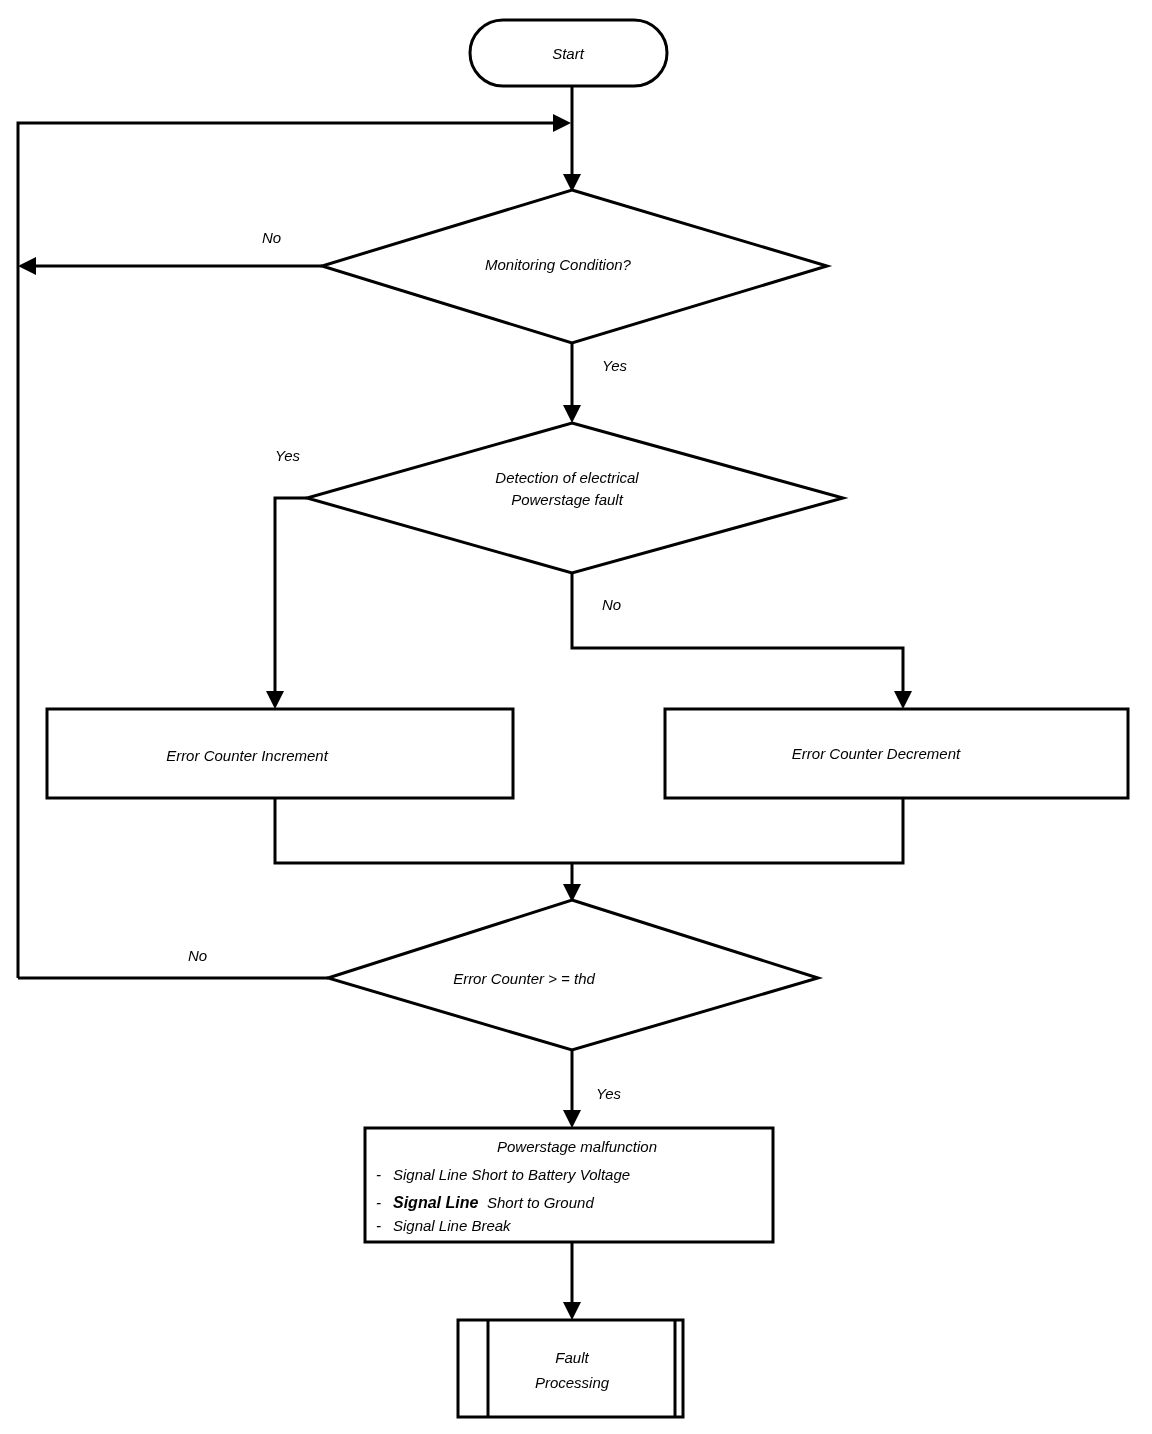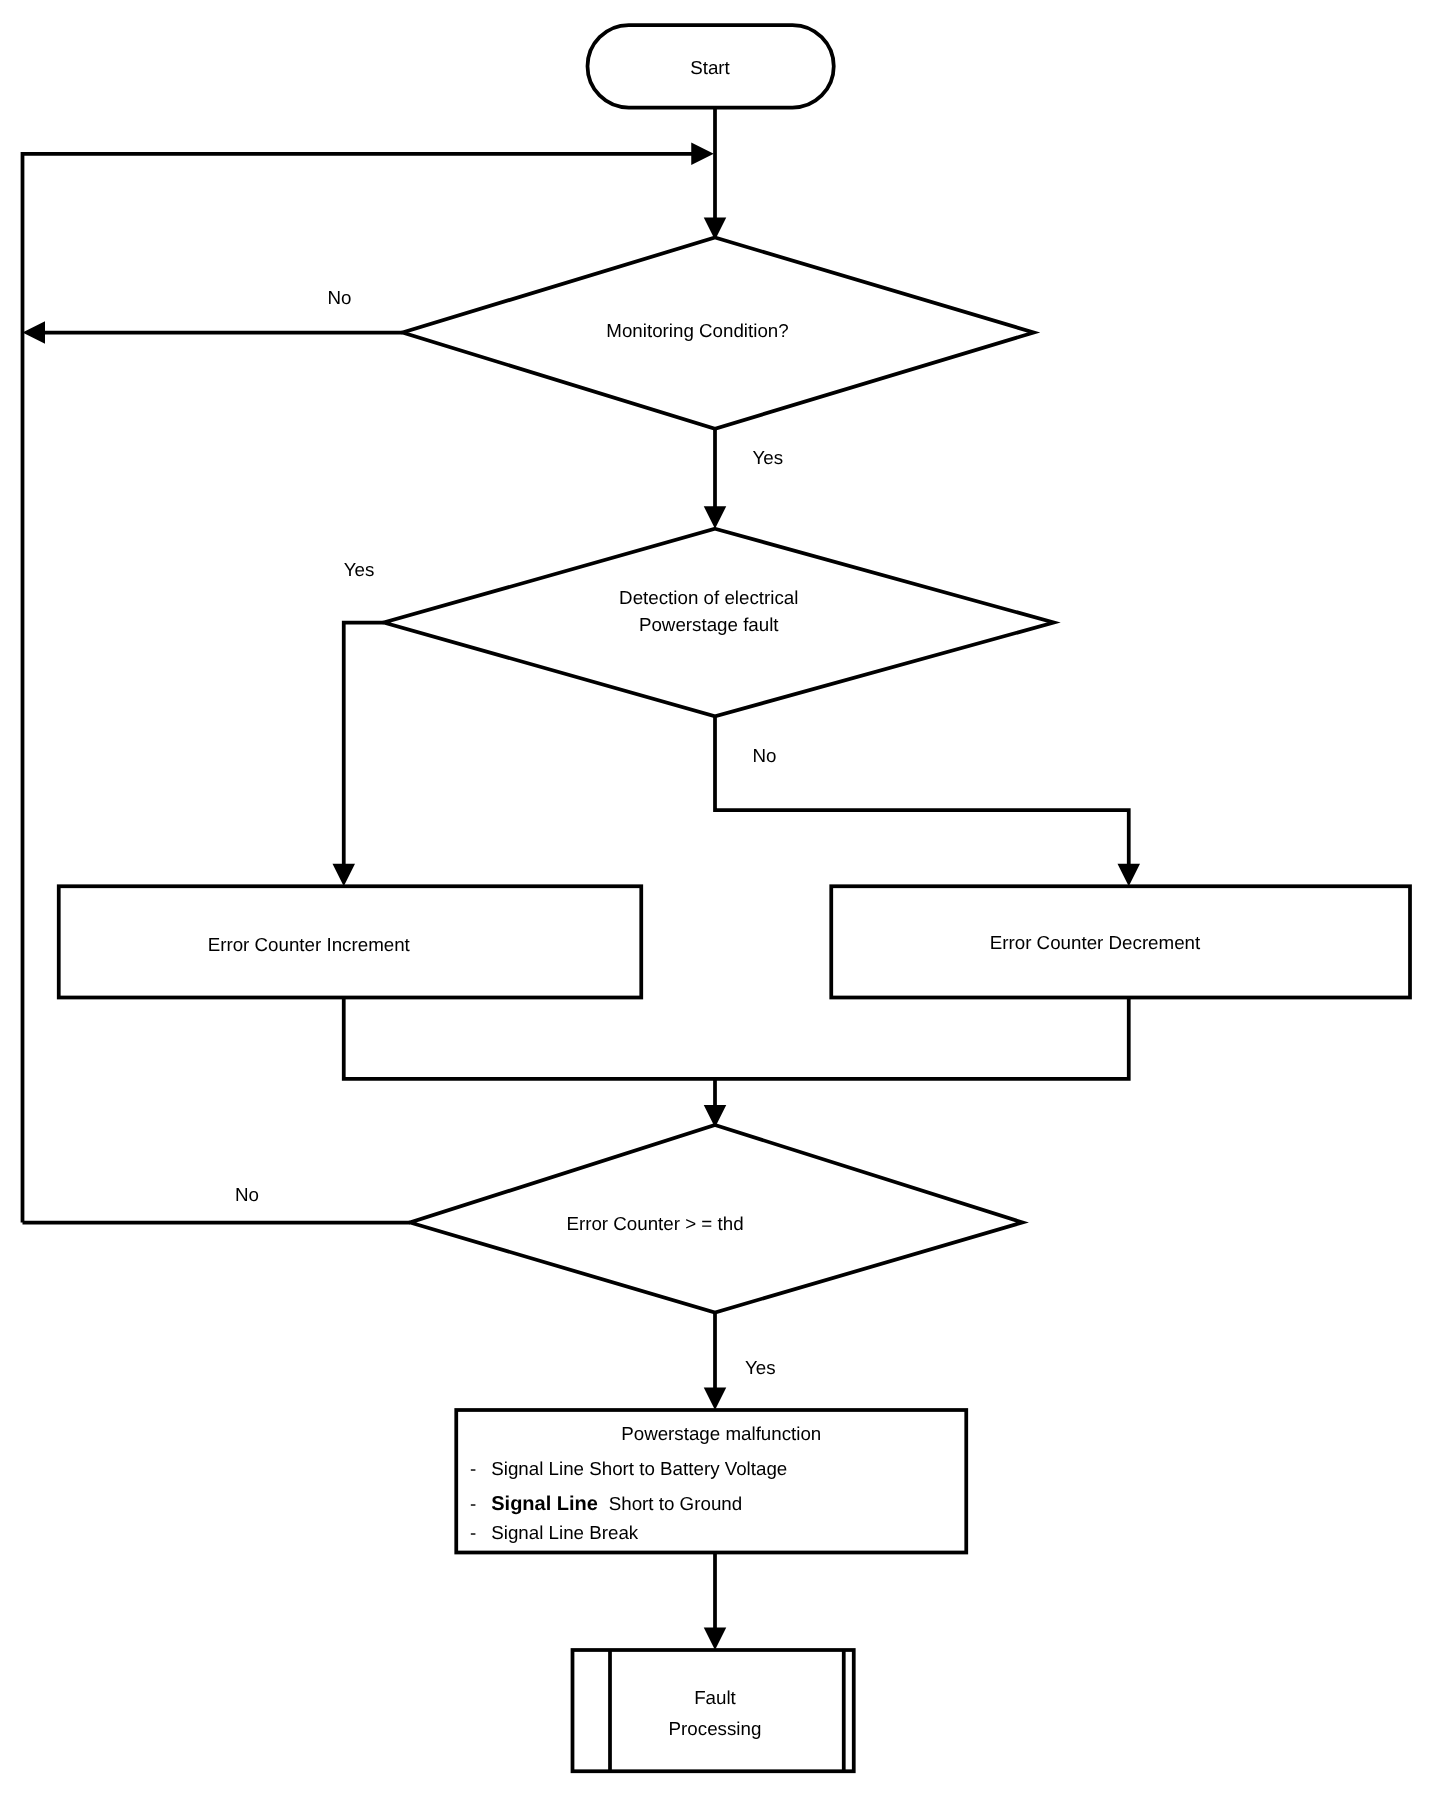--- a/index.html
+++ b/index.html
@@ -11,20 +11,21 @@
     width: 1152px;
     height: 1434px;
     font-family: "Liberation Sans", sans-serif;
     overflow: hidden;
   }
   #flowchart-root {
     position: relative;
     width: 1152px;
     height: 1434px;
     background: #ffffff;
+    font-style: italic;
   }
   svg#flow-svg {
     position: absolute;
     top: 0;
     left: 0;
     width: 1152px;
     height: 1434px;
   }
   .shape-stroke {
     fill: #ffffff;

